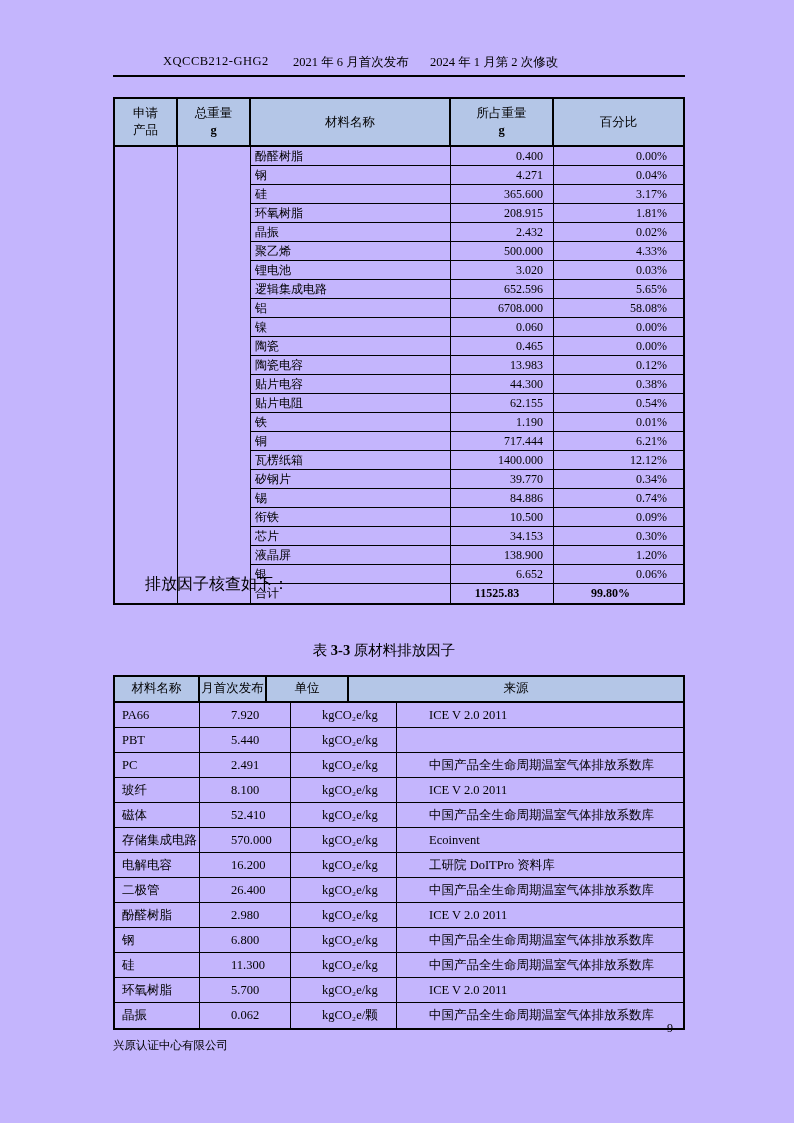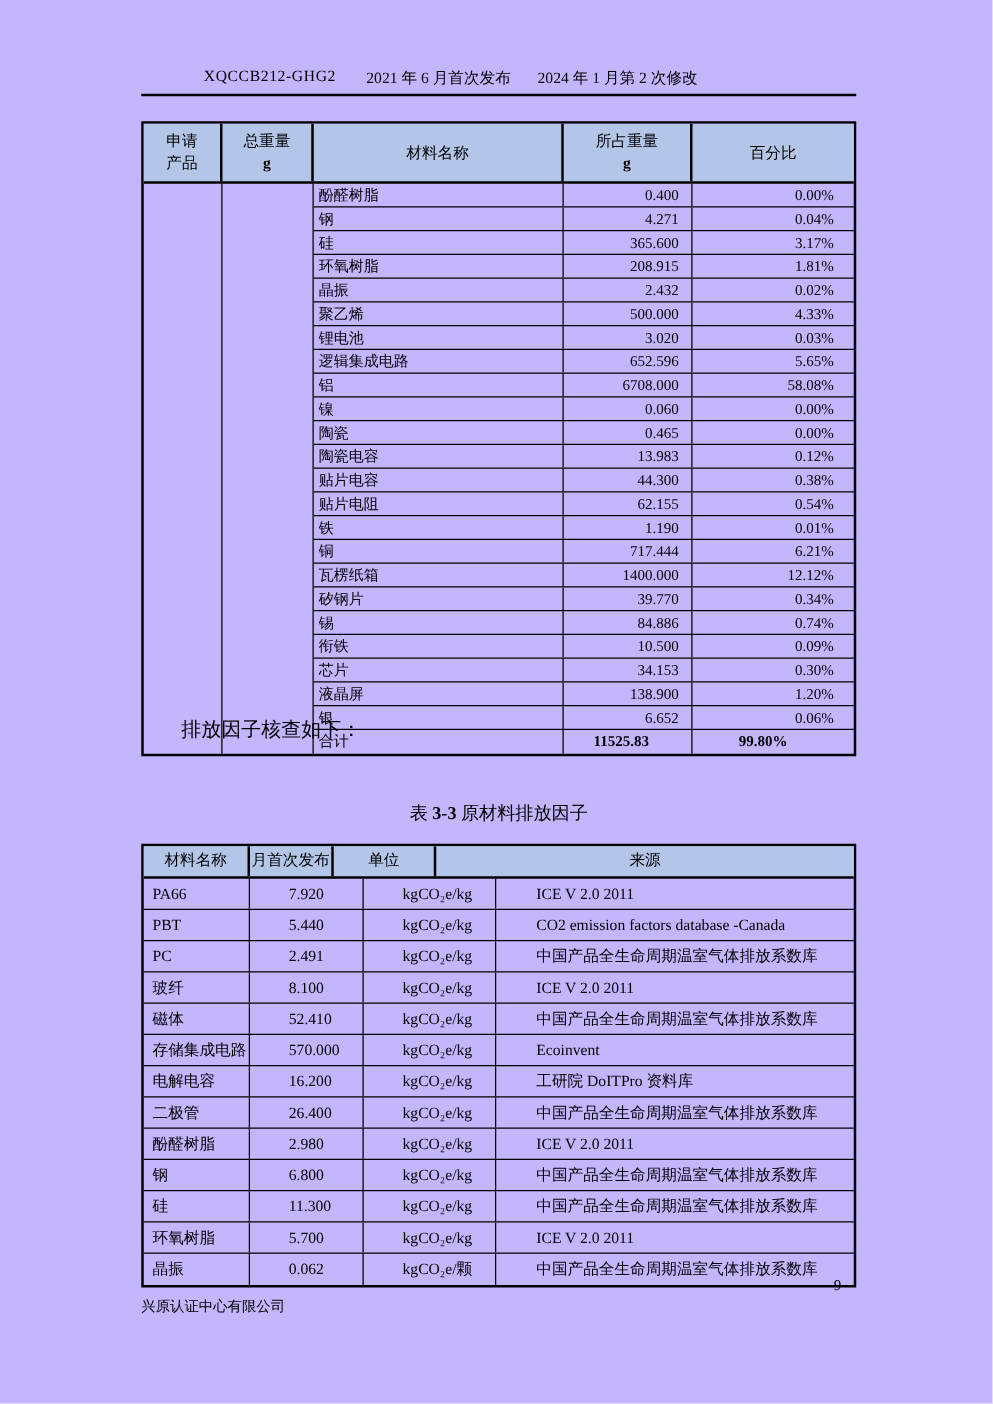--- a/index.html
+++ b/index.html
@@ -73,21 +73,21 @@
 
   
   .paragraph {
     position: absolute;
     left: 145px; top: 574px;
     font-size: 16px;
     white-space: nowrap;
   }
   .table2-caption {
     position: absolute;
-    left: 113px; top: 641px;
+    left: 98px; top: 641px;
     width: 572px;
     text-align: center;
     font-size: 14.5px;
     white-space: nowrap;
   }
   .table2-caption .cap-num { font-weight: bold; }
 
   
   .table2 {
     position: absolute;
@@ -338,21 +338,20 @@
           <div class="c2-material">PA66</div>
           <div class="c2-factor">7.920</div>
           <div class="c2-unit">kgCO₂e/kg</div>
           <div class="c2-source">ICE V 2.0 2011</div>
         </div>
 
         <div class="t2-row">
           <div class="c2-material">PBT</div>
           <div class="c2-factor">5.440</div>
           <div class="c2-unit">kgCO₂e/kg</div>
-          <div class="c2-source">CO2 emission factors database -Canada</div>
         </div>
 
         <div class="t2-row">
           <div class="c2-material">PC</div>
           <div class="c2-factor">2.491</div>
           <div class="c2-unit">kgCO₂e/kg</div>
           <div class="c2-source">中国产品全生命周期温室气体排放系数库</div>
         </div>
 
         <div class="t2-row">

